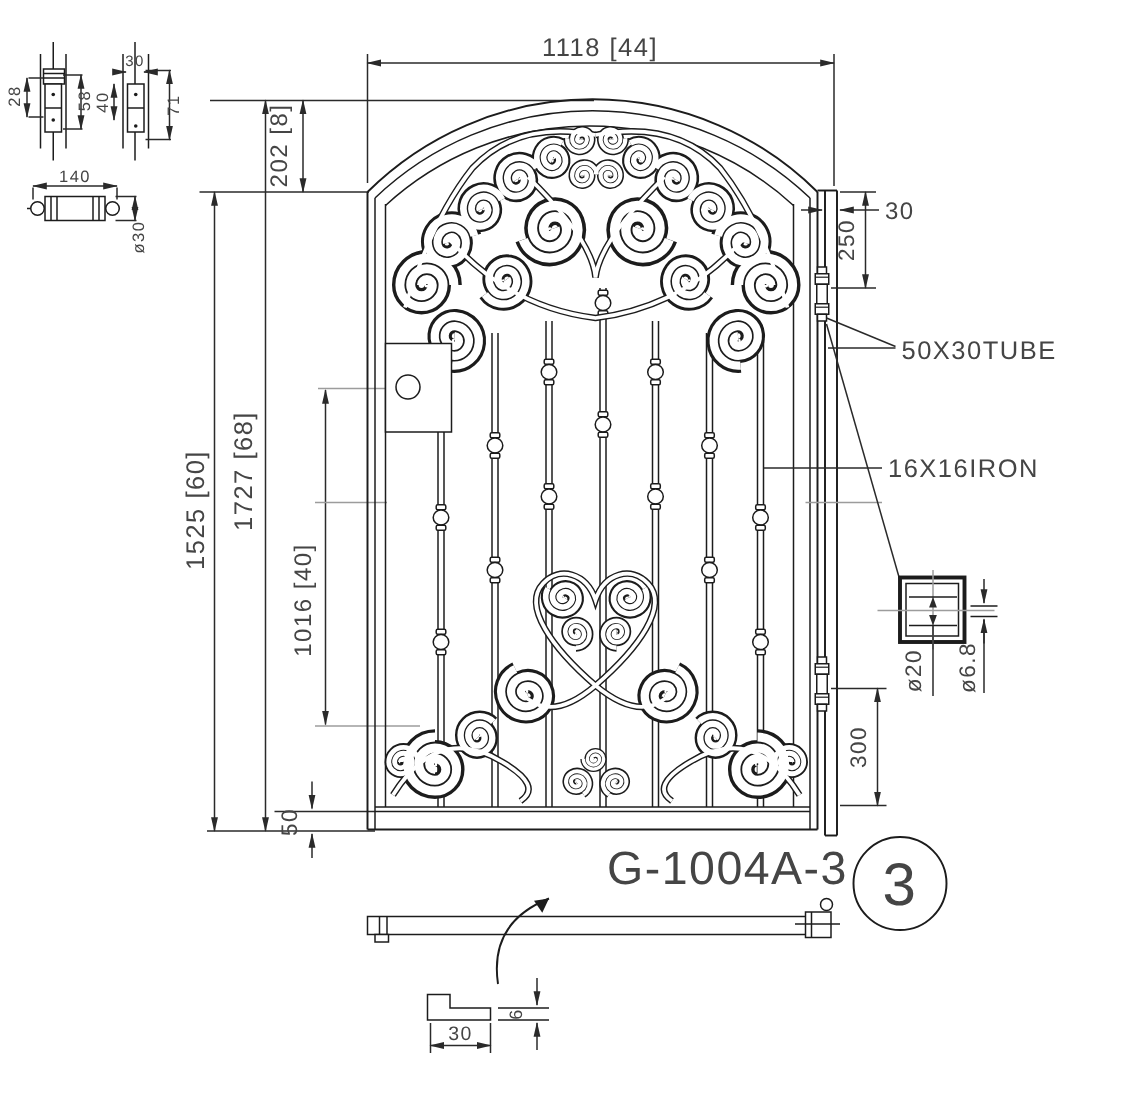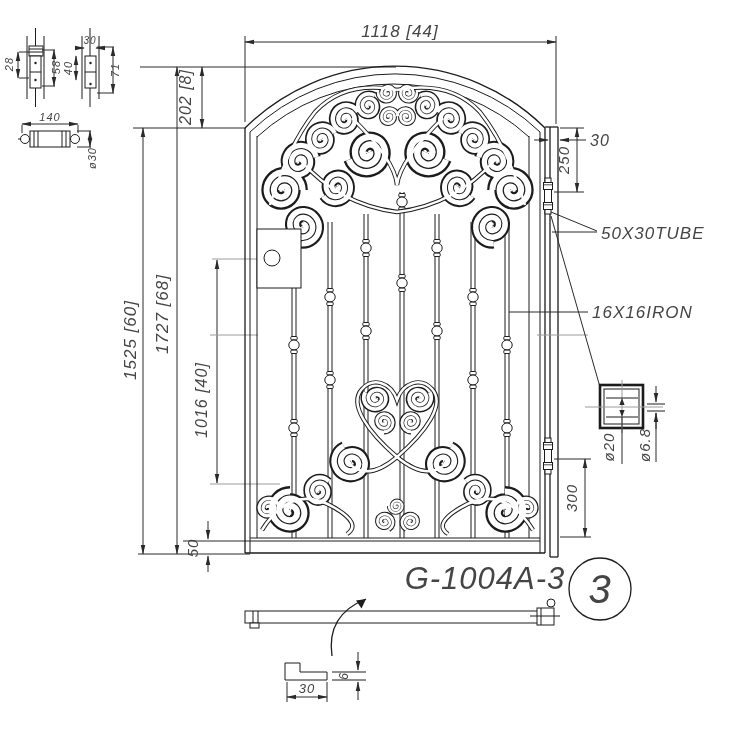--- a/index.html
+++ b/index.html
@@ -1,17 +1,17 @@
 <!DOCTYPE html>
 <html><head>
 <meta charset="utf-8">
 <style>
   html,body{margin:0;padding:0;background:#fff;}
   #canvas{position:relative;width:750px;height:744px;background:#ffffff;overflow:hidden;
-          font-family:"Liberation Sans",sans-serif;font-style:italic;}
+          font-family:"Liberation Sans",sans-serif;}
   svg{position:absolute;left:0;top:0;}
   .ln{stroke:#1c1c1c;stroke-width:1;fill:none;}
   .ln2{stroke:#1c1c1c;stroke-width:1.3;fill:none;}
   .thk{stroke:#1c1c1c;stroke-width:2.6;fill:none;}
   .lt{stroke:#9c9c9c;stroke-width:1;fill:none;}
   .dim{stroke:#2a2a2a;stroke-width:1;fill:none;}
   .txt{fill:#454545;letter-spacing:1px;}
   .wfill{fill:#ffffff;stroke:#1c1c1c;stroke-width:1;}
   .scroll-under{stroke:#1c1c1c;stroke-width:4.4;}
   .scroll-over{stroke:#ffffff;stroke-width:2.5;}

